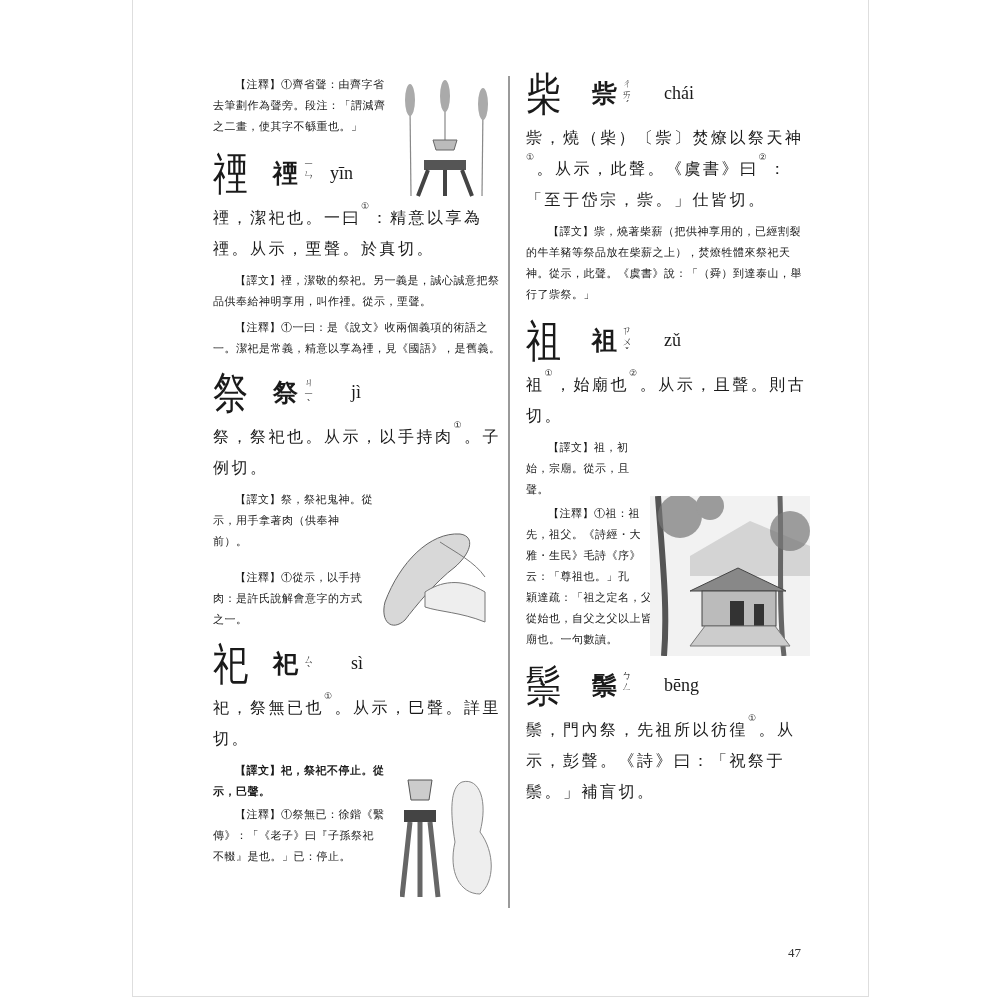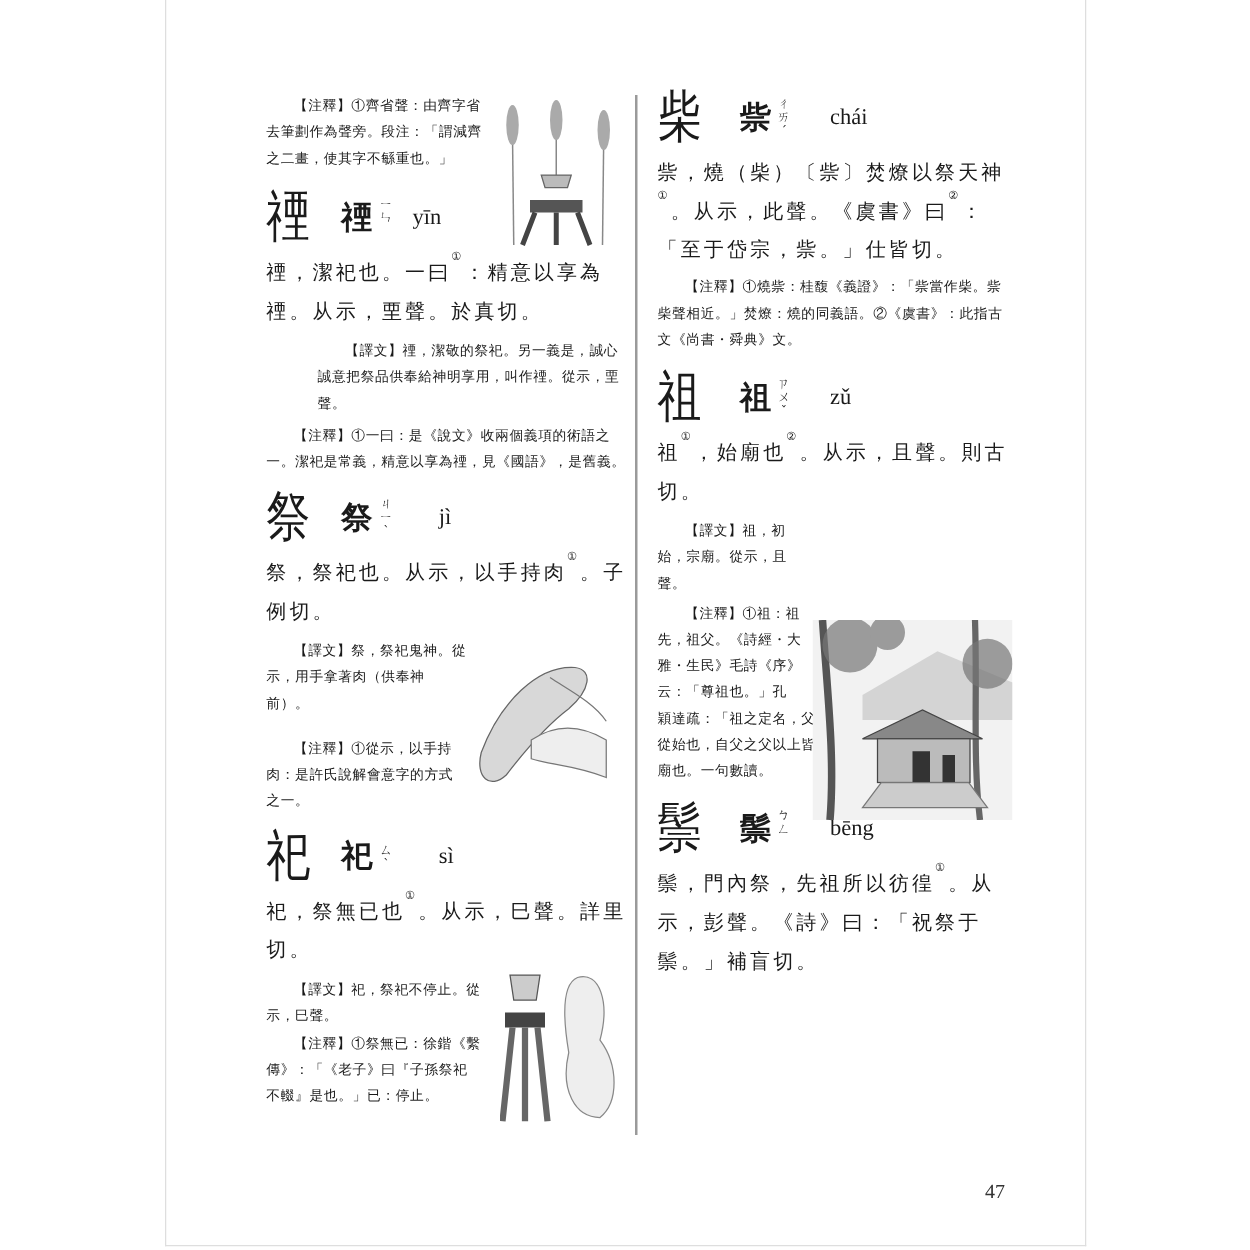--- a/index.html
+++ b/index.html
@@ -10,41 +10,41 @@
   .para{font-size:11px;line-height:21px;letter-spacing:0.5px;margin:0;}
   .para.indent{text-indent:2em;}
   .main{font-size:16px;line-height:31px;letter-spacing:2.5px;margin:0;}
   .entry-head{position:relative;height:52px;}
   .seal{position:absolute;left:0;top:0;font-size:44px;line-height:48px;font-family:"DejaVu Serif",serif;font-weight:normal;transform:scaleX(0.8);transform-origin:left;}
   .kchar{position:absolute;top:9px;font-size:25px;font-weight:bold;line-height:30px;font-family:"DejaVu Sans",sans-serif;}
   .zhuyin{position:absolute;top:8px;font-size:10px;line-height:11px;width:14px;text-align:center;font-family:"DejaVu Sans",sans-serif;}
   .pinyin{position:absolute;top:10px;font-size:18px;line-height:26px;font-family:"Liberation Serif",serif;}
   sup{font-size:9px;vertical-align:top;line-height:1;}
   .illus{position:absolute;}
-  .pagenum{position:absolute;left:788px;top:945px;font-size:16px;font-family:"Liberation Serif",serif;color:#333;}
+  .pagenum{position:absolute;left:788px;top:945px;font-size:13px;font-family:"Liberation Serif",serif;color:#333;}
 </style>
 </head>
 <body>
 
 <div class="page"></div>
 <div class="divider"></div>
 
 <div class="col" style="left:213px;top:74px;width:290px;">
 
   <p class="para indent" style="width:178px;">【注釋】①齊省聲：由齊字省去筆劃作為聲旁。段注：「謂減齊之二畫，使其字不緐重也。」</p>
 
   <div style="margin-top:13px;">
     <div class="entry-head">
       <span class="seal">禋</span>
       <span class="kchar" style="left:60px;">禋</span>
       <span class="zhuyin" style="left:89px;"><span>ㄧ</span><br><span>ㄣ</span></span>
       <span class="pinyin" style="left:117px;">yīn</span>
     </div>
     <p class="main"><span>禋，潔祀也。一曰</span><sup>①</sup><span>：精意以享為禋。从示，垔聲。於真切。</span></p>
-    <p class="para indent" style="margin-top:6px;margin-left:41px;">【譯文】禋，潔敬的祭祀。另一義是，誠心誠意把祭品供奉給神明享用，叫作禋。從示，垔聲。</p>
+    <p class="para indent" style="margin-top:6px;">【譯文】禋，潔敬的祭祀。另一義是，誠心誠意把祭品供奉給神明享用，叫作禋。從示，垔聲。</p>
     <p class="para indent" style="margin-top:5px;">【注釋】①一曰：是《說文》收兩個義項的術語之一。潔祀是常義，精意以享為禋，見《國語》，是舊義。</p>
   </div>
 
   <div style="margin-top:10px;">
     <div class="entry-head">
       <span class="seal">祭</span>
       <span class="kchar" style="left:60px;">祭</span>
       <span class="zhuyin" style="left:89px;"><span>ㄐ</span><br><span>ㄧˋ</span></span>
       <span class="pinyin" style="left:138px;">jì</span>
     </div>
@@ -54,21 +54,21 @@
   </div>
 
   <div style="margin-top:10px;">
     <div class="entry-head">
       <span class="seal">祀</span>
       <span class="kchar" style="left:60px;">祀</span>
       <span class="zhuyin" style="left:89px;top:14px;"><span>ㄙˋ</span></span>
       <span class="pinyin" style="left:138px;">sì</span>
     </div>
     <p class="main"><span>祀，祭無已也</span><sup>①</sup><span>。从示，巳聲。詳里切。</span></p>
-    <p class="para indent" style="margin-top:6px;width:172px;">【譯文】祀，祭祀不停止。從示，巳聲。</p>
+    <p class="para indent" style="margin-top:6px;width:172px;font-weight:bold;">【譯文】祀，祭祀不停止。從示，巳聲。</p>
     <p class="para indent" style="margin-top:3px;width:172px;font-family:Liberation Mono, monospace;">【注釋】①祭無已：徐鍇《繫傳》：「《老子》曰『子孫祭祀不輟』是也。」已：停止。</p>
   </div>
 </div>
 
 <svg class="illus" style="left:398px;top:78px;" width="100" height="120" viewBox="0 0 100 120">
   <g stroke="#888" stroke-width="1.2" fill="none">
     <line x1="12" y1="30" x2="13" y2="118"></line>
       <line x1="47" y1="30" x2="47" y2="72"></line>
       <line x1="85" y1="30" x2="84" y2="118"></line>
   </g>
@@ -98,21 +98,21 @@
 <div class="col" style="left:526px;top:70px;width:285px;">
 
   <div>
     <div class="entry-head">
       <span class="seal">柴</span>
       <span class="kchar" style="left:66px;">祡</span>
       <span class="zhuyin" style="left:94px;"><span>ㄔ</span><br><span>ㄞˊ</span></span>
       <span class="pinyin" style="left:138px;">chái</span>
     </div>
     <p class="main"><span>祡，燒（柴）〔祡〕焚燎以祭天神</span><sup>①</sup><span>。从示，此聲。《虞書》曰</span><sup>②</sup><span>：「至于岱宗，祡。」仕皆切。</span></p>
-    <p class="para indent" style="margin-top:4px;">【注釋】①燒祡：桂馥《義證》：「祡當作柴。祡柴聲相近。」焚燎：燒的同義語。②《虞書》：此指古文《尚書・舜典》文。</p>
+    <p class="para indent" style="margin-top:6px;">【譯文】祡，燒著柴薪（把供神享用的，已經割裂的牛羊豬等祭品放在柴薪之上），焚燎牲體來祭祀天神。從示，此聲。《虞書》說：「（舜）到達泰山，舉行了祡祭。」</p>
   </div>
 
   <div style="margin-top:12px;">
     <div class="entry-head">
       <span class="seal">祖</span>
       <span class="kchar" style="left:66px;">祖</span>
       <span class="zhuyin" style="left:94px;"><span>ㄗ</span><br><span>ㄨˇ</span></span>
       <span class="pinyin" style="left:138px;">zǔ</span>
     </div>
     <p class="main"><span>祖</span><sup>①</sup><span>，始廟也</span><sup>②</sup><span>。从示，且聲。則古切。</span></p>

